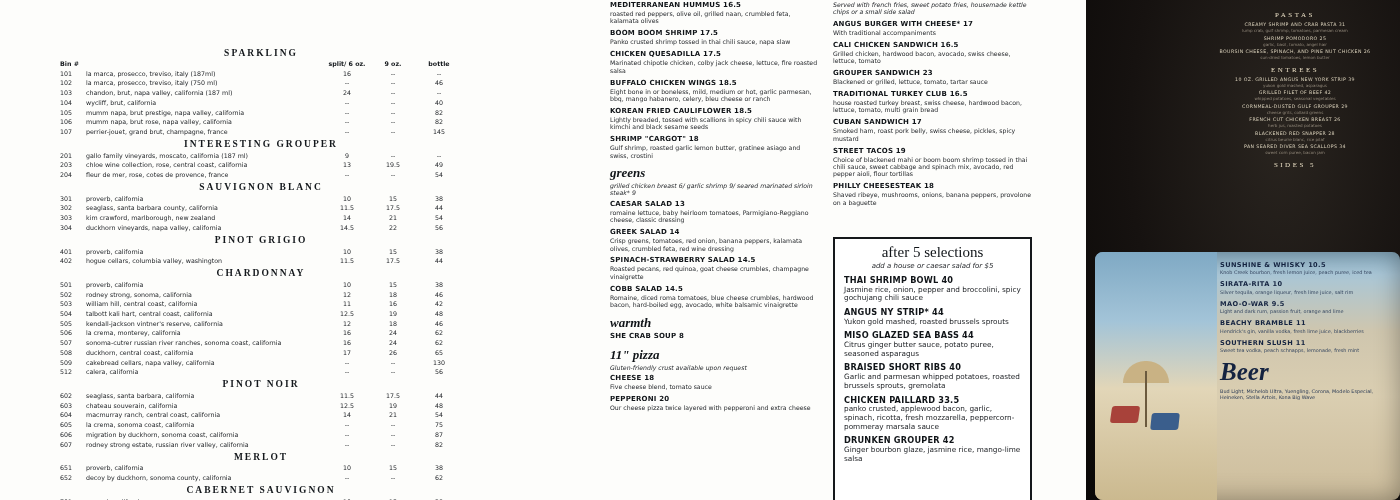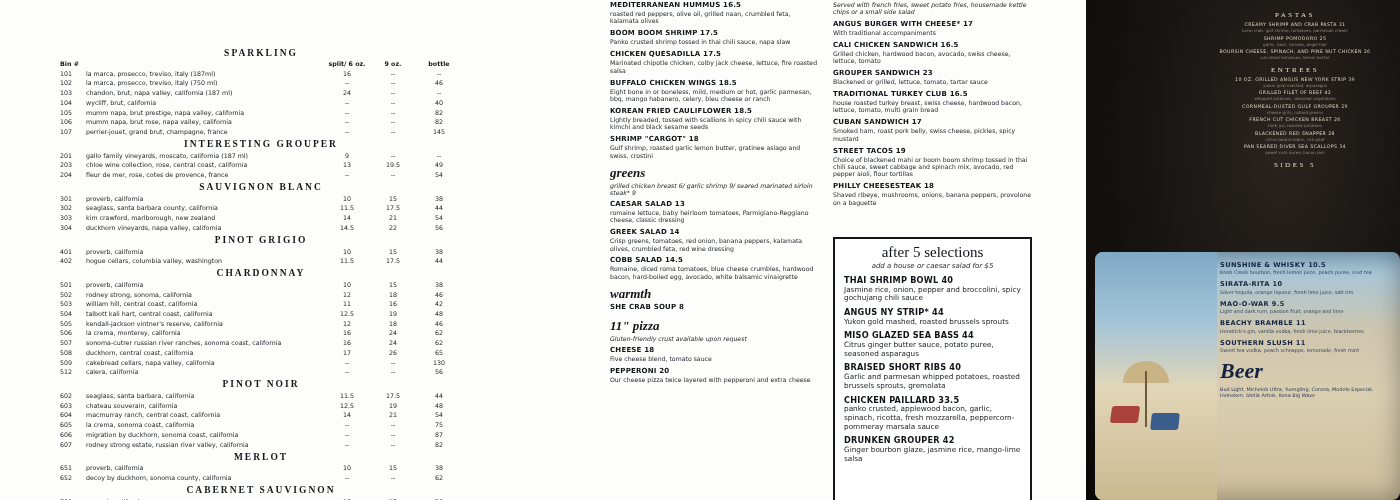--- a/index.html
+++ b/index.html
@@ -59,21 +59,21 @@
     background:linear-gradient(180deg,#7fa9c4 0%,#a3c4d8 28%,#e2d6b8 55%,#cbb98f 100%);
   }
   .umbrella-top{position:absolute;left:28px;top:44%;width:46px;height:22px;border-radius:46px 46px 0 0;background:#c9b284;}
   .umbrella-pole{position:absolute;left:50px;top:48%;width:2px;height:56px;background:#6b5a3e;}
   .chair-red{position:absolute;left:16px;top:62%;width:28px;height:17px;border-radius:3px;background:#a8423a;transform:skewX(-8deg);}
   .chair-blue{position:absolute;left:56px;top:65%;width:28px;height:17px;border-radius:3px;background:#3a5e8c;transform:skewX(-6deg);}
   .drink-list{position:absolute;left:41%;right:7px;top:9px;color:#16263f;}
   .dr-item{margin-bottom:5px;}
   .dr-name{font-size:6.6px;font-weight:bold;letter-spacing:0.4px;line-height:8.4px;color:#142340;}
   .dr-desc{font-size:4.9px;line-height:6px;color:#35465f;}
-  .beer-title{font-family:"Liberation Serif", serif;font-style:italic;font-weight:bold;font-size:22px;margin:5px 0 2px;color:#142340;}
+  .beer-title{font-family:"Liberation Serif", serif;font-style:italic;font-weight:bold;font-size:25px;margin:5px 0 2px;color:#142340;}
   .beer-list{font-size:4.9px;line-height:6.2px;color:#2a3a55;}
 </style>
 </head>
 <body>
 
 <div class="wine-list">
     <div class="wine-heading">SPARKLING</div>
     <div class="wine-row wine-colhead">
       <span class="bin">Bin #</span>
       <span class="name"></span>
@@ -376,20 +376,24 @@
     </div>
     <div class="col-heading">greens</div>
     <div class="col-sub">grilled chicken breast 6/ garlic shrimp 9/ seared marinated sirloin steak* 9</div>
     <div class="menu-item">
       <div class="mi-head">CAESAR SALAD  13</div>
       <div class="mi-desc">romaine lettuce, baby heirloom tomatoes, Parmigiano-Reggiano cheese, classic dressing</div>
     </div>
     <div class="menu-item">
       <div class="mi-head">GREEK SALAD  14</div>
       <div class="mi-desc">Crisp greens, tomatoes, red onion, banana peppers, kalamata olives, crumbled feta, red wine dressing</div>
+    </div>
+    <div class="menu-item">
+      <div class="mi-head">SPINACH-STRAWBERRY SALAD  14.5</div>
+      <div class="mi-desc">Roasted pecans, red quinoa, goat cheese crumbles, champagne vinaigrette</div>
     </div>
     <div class="menu-item">
       <div class="mi-head">COBB SALAD  14.5</div>
       <div class="mi-desc">Romaine, diced roma tomatoes, blue cheese crumbles, hardwood bacon, hard-boiled egg, avocado, white balsamic vinaigrette</div>
     </div>
     <div class="col-heading">warmth</div>
     <div class="menu-item">
       <div class="mi-head">SHE CRAB SOUP  8</div>
     </div>
     <div class="col-heading">11" pizza</div>

